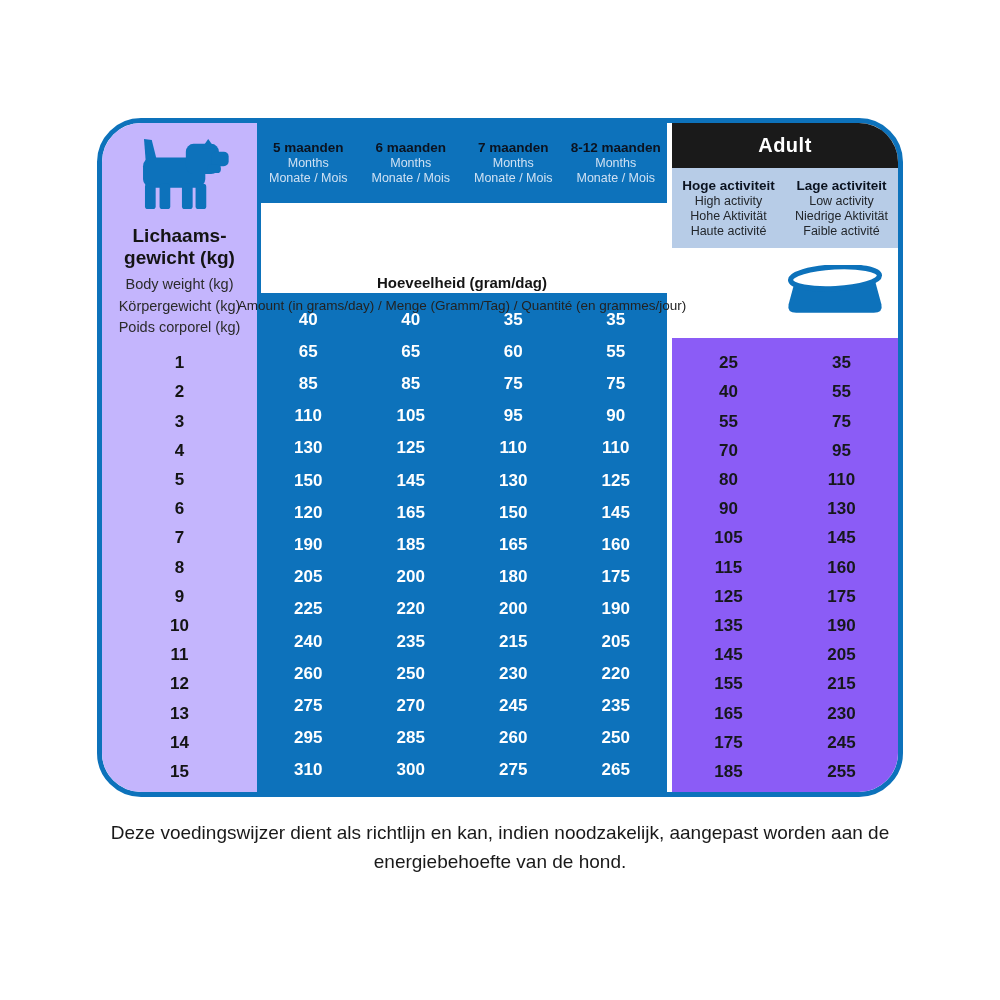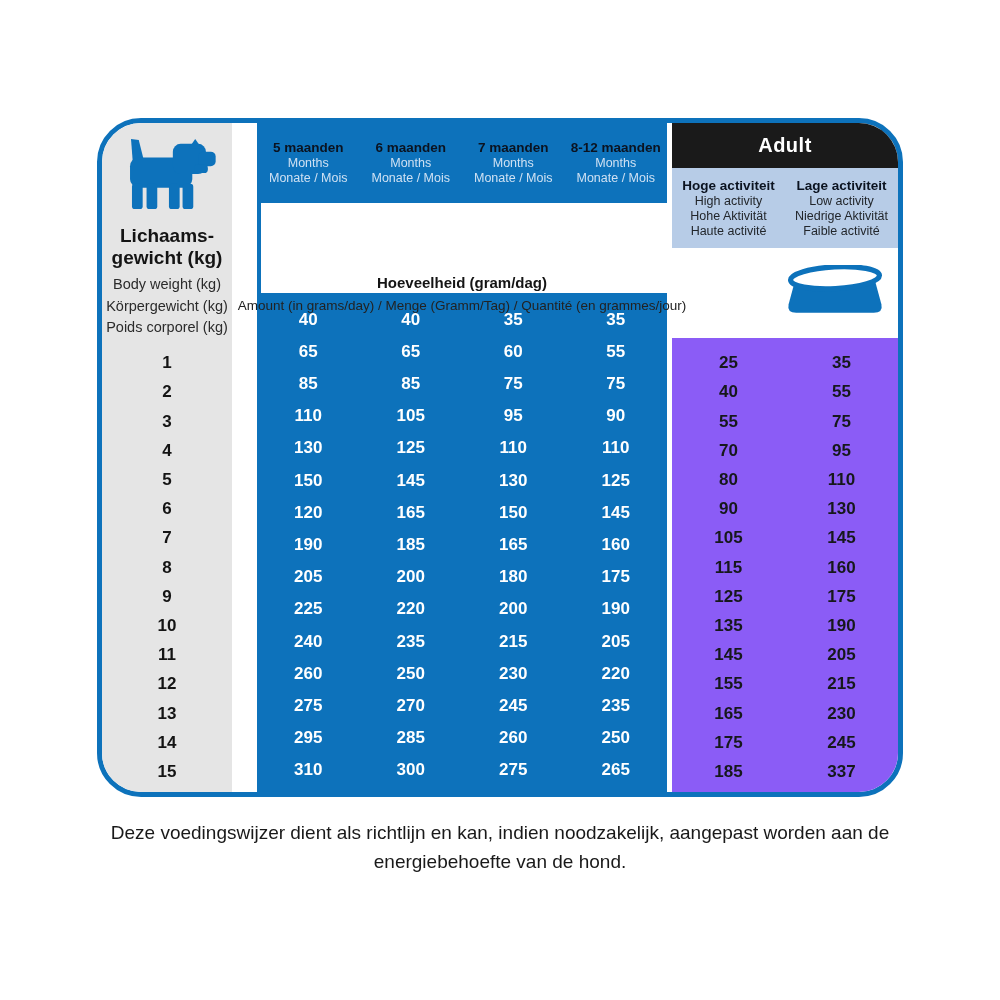--- a/index.html
+++ b/index.html
@@ -2,21 +2,21 @@
 <html><head>
 <meta charset="utf-8">
 <style>
   html,body{margin:0;padding:0;}
   .page{position:relative;width:1000px;height:1000px;background:#ffffff;
         font-family:"Liberation Sans",sans-serif;overflow:hidden;}
   .card{position:absolute;left:97px;top:118px;width:806px;height:679px;
         box-sizing:border-box;border:5px solid #0d72bb;border-radius:44px;
         background:#ffffff;overflow:hidden;}
   
-  .left-col{position:absolute;left:0;top:0;width:130px;height:100%;background:#e5e5e5;}
+  .left-col{position:absolute;left:0;top:0;width:155px;height:100%;background:#c4b5fd;}
   .junior-col{position:absolute;left:155px;top:0;width:410px;height:100%;display:flex;flex-direction:column;}
   .adult-col{position:absolute;left:570px;top:0;width:226px;height:100%;display:flex;flex-direction:column;}
   
   .bar{height:45px;flex:0 0 45px;background:#1a1a1a;color:#fff;display:flex;
        align-items:center;justify-content:center;font-weight:bold;font-size:20px;letter-spacing:.5px;}
   
   .subhead{height:80px;flex:0 0 80px;display:flex;}
   .junior-col .subhead{background:#0d72bb;}
   .adult-col .subhead{background:#b7cce7;}
   .hcell{flex:1;display:flex;flex-direction:column;align-items:center;justify-content:center;text-align:center;}
@@ -295,21 +295,21 @@
           <div class="drow">
             <div class="dcell">165</div>
             <div class="dcell">230</div>
           </div>
           <div class="drow">
             <div class="dcell">175</div>
             <div class="dcell">245</div>
           </div>
           <div class="drow">
             <div class="dcell">185</div>
-            <div class="dcell">337</div>
+            <div class="dcell">255</div>
           </div>
         </div>
     </div>
 
     <div class="amount-text">
       <div class="amount-title">Hoeveelheid (gram/dag)</div>
       <div class="amount-sub">Amount (in grams/day) / Menge (Gramm/Tag) / Quantité (en grammes/jour)</div>
     </div>
 
   </div>

